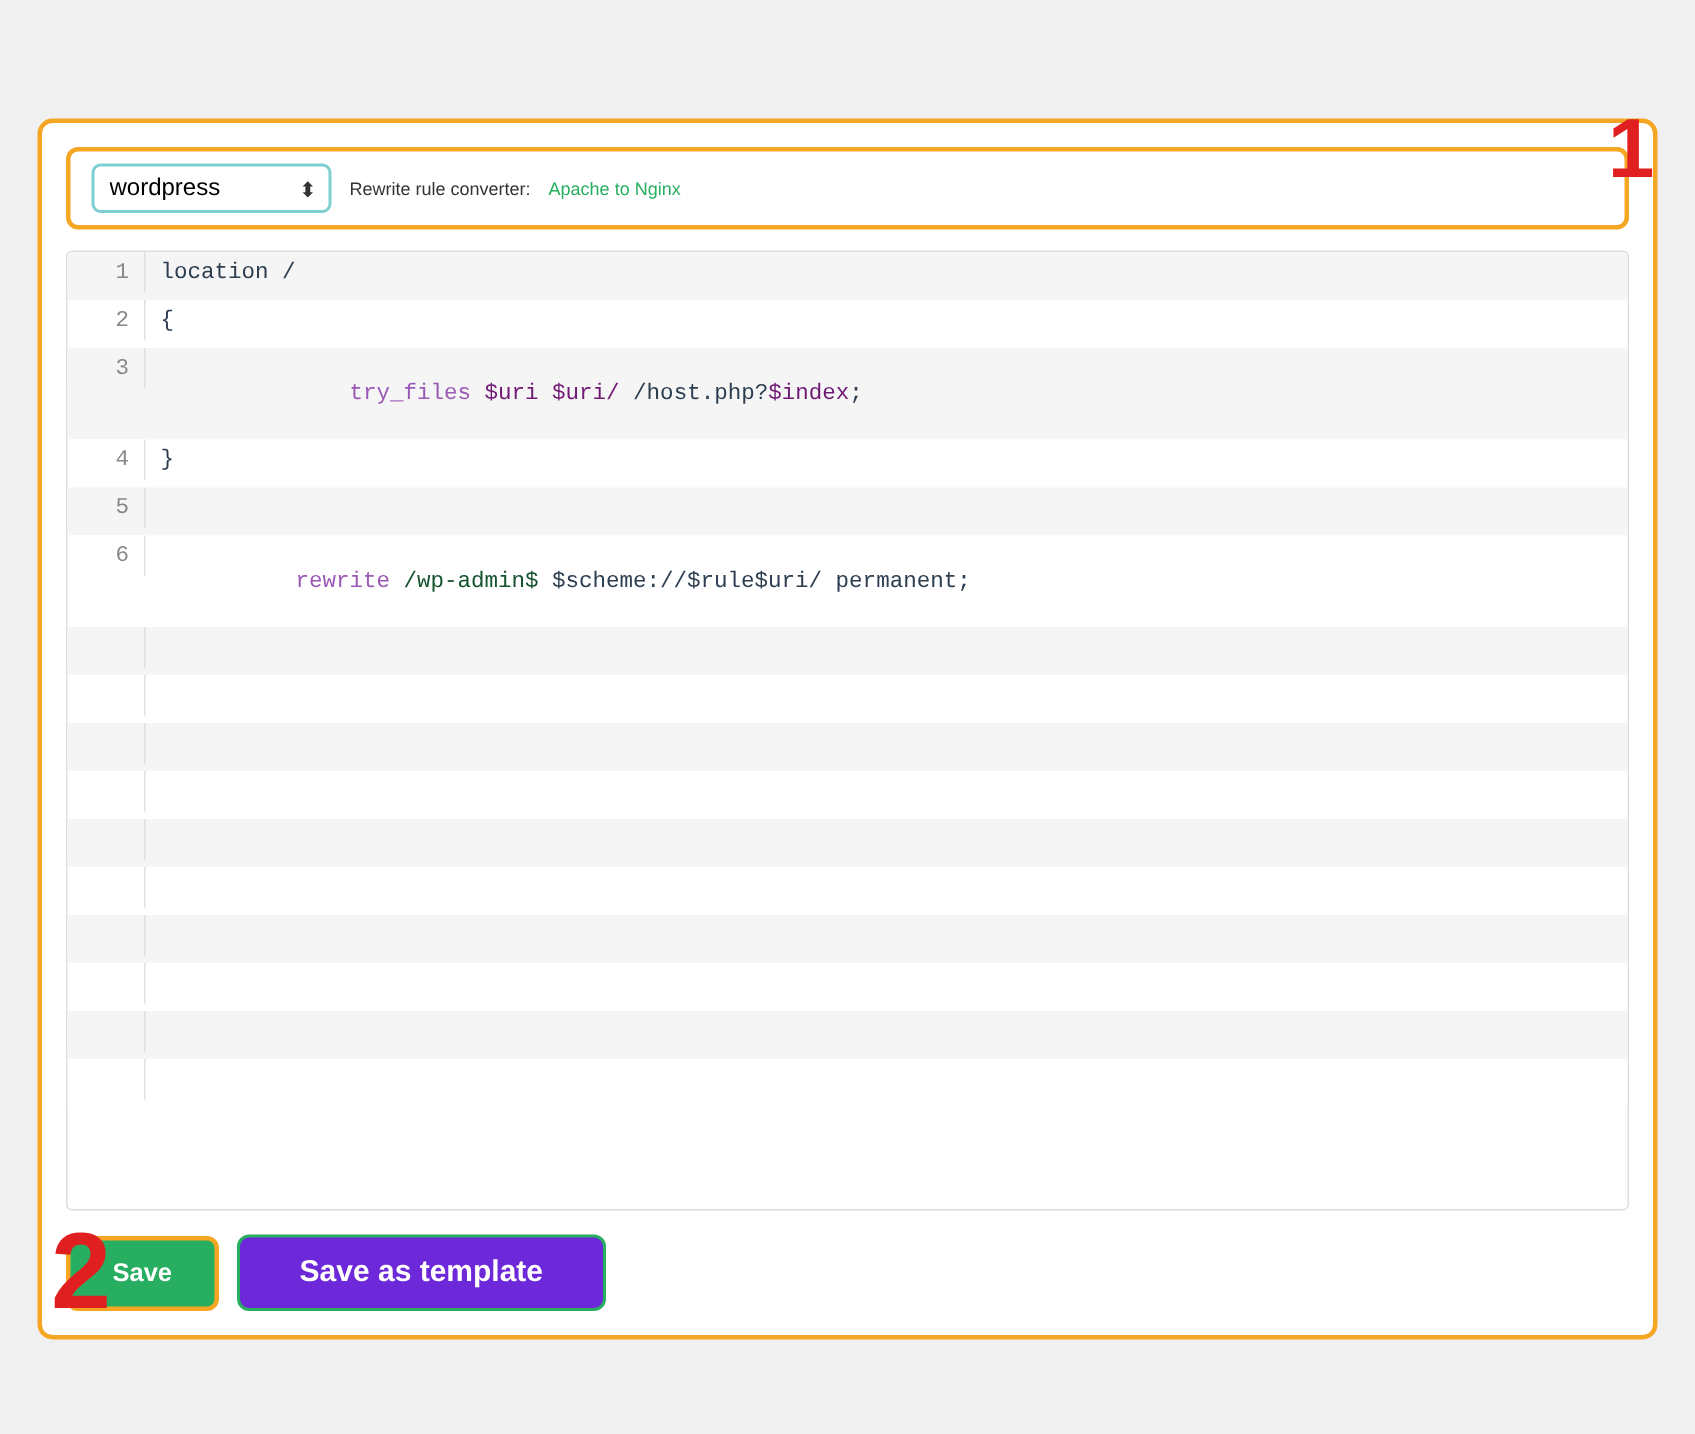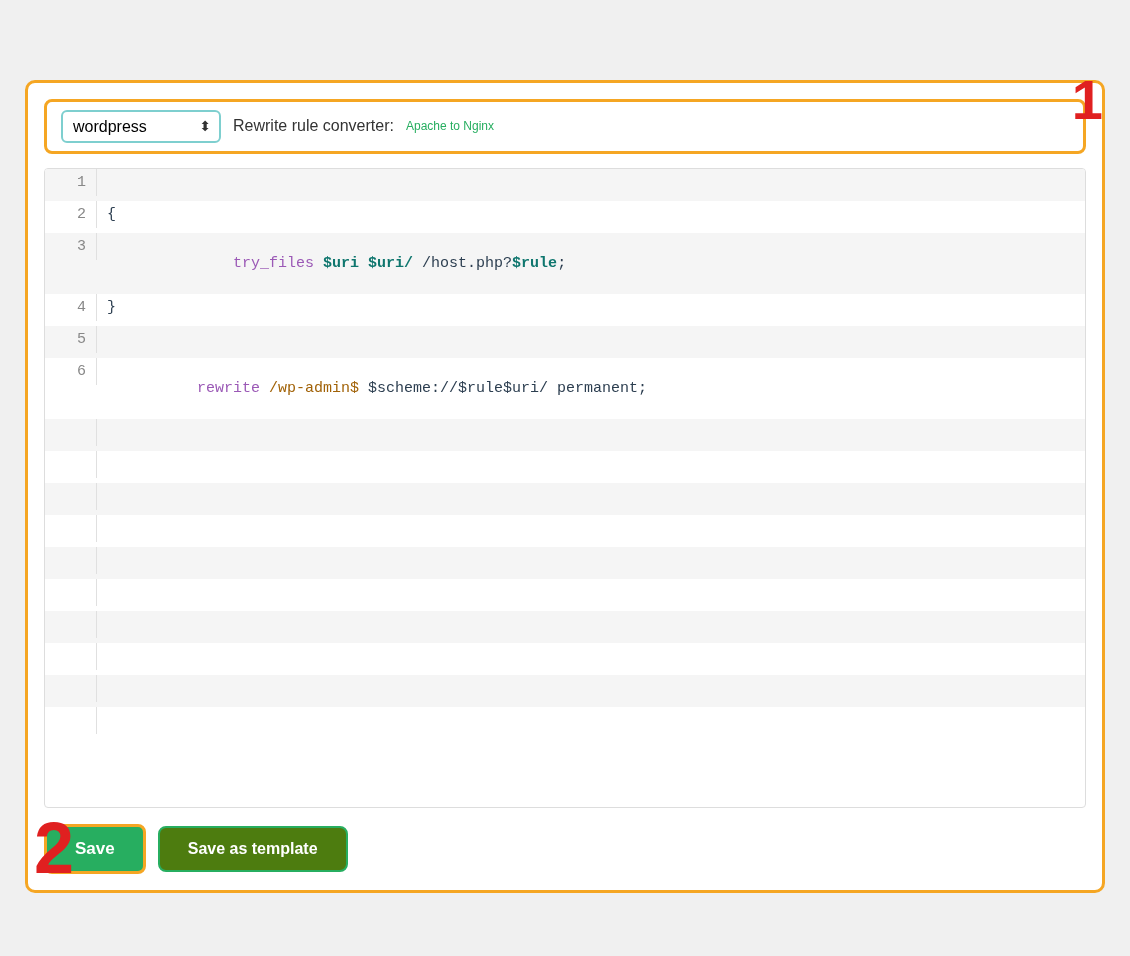--- a/index.html
+++ b/index.html
@@ -60,21 +60,21 @@
       -webkit-appearance: none;
     }
     .select-arrow {
       position: absolute;
       right: 10px;
       pointer-events: none;
       font-size: 14px;
       color: #333;
     }
     .converter-label {
-      font-size: 16px;
+      font-size: 12px;
       color: #333;
     }
     .converter-type {
       font-size: 12px;
       color: #27ae60;
       font-weight: normal;
     }
     .code-area {
       border: 1px solid #ddd;
       border-radius: 4px;
@@ -114,22 +114,22 @@
     .line-code {
       padding: 5px 10px;
       white-space: pre;
       flex: 1;
     }
     .line-empty {
       min-height: 32px;
     }
     
     .kw { color: #9b59b6; }       
-    .var { color: #0f766e; font-weight: bold; }      
-    .path { color: #a16207; }     
+    .var { color: #701a75; }      
+    .path { color: #14532d; }     
     .plain { color: #2c3e50; }    
     .footer {
       display: flex;
       align-items: center;
       gap: 12px;
       margin-top: 16px;
       position: relative;
     }
     .step-badge-2 {
       position: absolute;
@@ -145,26 +145,26 @@
       color: #fff;
       border: 3px solid #f5a623;
       border-radius: 8px;
       padding: 12px 28px;
       font-size: 17px;
       cursor: pointer;
       font-weight: bold;
       text-align: center;
     }
     .btn-save-template {
-      background: #4d7c0f;
+      background: #6d28d9;
       color: #fff;
       border: 2px solid #27ae60;
       border-radius: 8px;
-      padding: 12px 28px;
-      font-size: 16px;
+      padding: 12px 40px;
+      font-size: 20px;
       cursor: pointer;
       font-weight: bold;
     }
   </style>
 </head>
 <body>
 
 <div class="container">
 
   <div class="header">
@@ -181,31 +181,32 @@
     <span class="converter-label">Rewrite rule converter: </span>
     <span class="converter-type">Apache to Nginx</span>
     <span class="step-badge-1">1</span>
   </div>
 
   <div class="code-area">
     <div class="code-lines">
 
       <div class="code-line">
         <span class="line-num">1</span>
+        <span class="line-code plain">location /</span>
       </div>
 
       <div class="code-line">
         <span class="line-num">2</span>
         <span class="line-code plain">{</span>
       </div>
 
       <div class="code-line">
         <span class="line-num">3</span>
         <span class="line-code">
-          <span class="kw">    try_files </span><span class="var">$uri </span><span class="var">$uri/</span><span class="plain"> /host.php?</span><span class="var">$rule</span><span class="plain">;</span>
+          <span class="kw">    try_files </span><span class="var">$uri </span><span class="var">$uri/</span><span class="plain"> /host.php?</span><span class="var">$index</span><span class="plain">;</span>
         </span>
       </div>
 
       <div class="code-line">
         <span class="line-num">4</span>
         <span class="line-code plain">}</span>
       </div>
 
       <div class="code-line line-empty">
         <span class="line-num">5</span>

